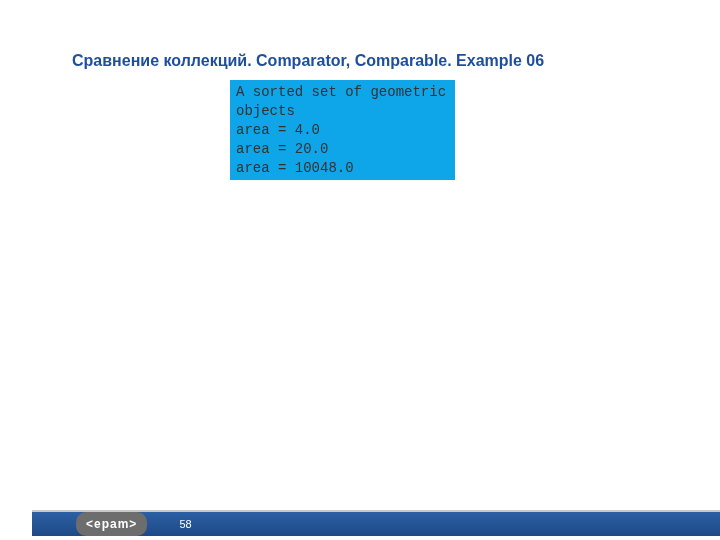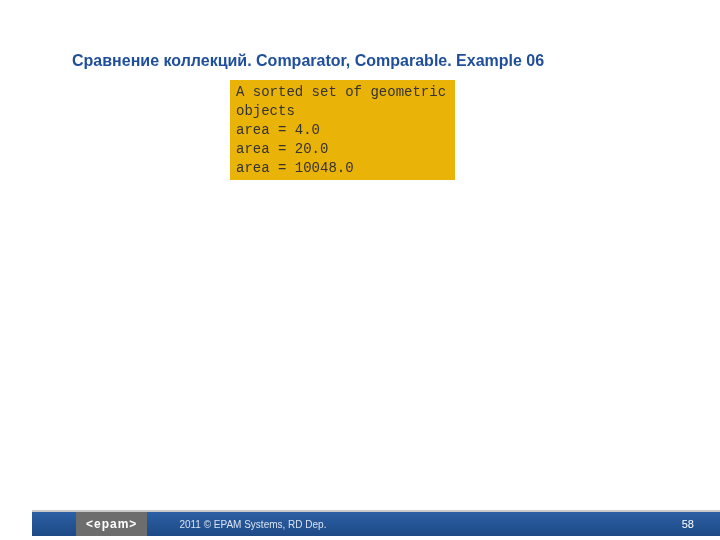--- a/index.html
+++ b/index.html
@@ -21,21 +21,21 @@
     font-weight: bold;
     font-size: 16px;
     padding: 28px 40px 0 40px;
   }
   .result-label {
     color: #333;
     font-size: 15px;
     padding: 42px 0 0 54px;
   }
   .code-box {
-    background: #eab308;
+    background: #0ea5e9;
     color: #333;
     font-family: "Courier New", monospace;
     font-size: 14px;
     line-height: 1.35;
     width: 225px;
     padding: 3px 6px 3px 6px;
     margin: 10px 0 0 206px;
     white-space: pre-wrap;
   }
   .footer-divider {
@@ -61,20 +61,21 @@
   .logo {
     background: #6d6d6d;
     color: #ffffff;
     font-weight: bold;
     font-family: Arial, sans-serif;
     font-size: 12px;
     letter-spacing: 1px;
     padding: 5px 10px;
     margin-left: 44px;
     margin-right: 24px;
+    border-radius: 10px;
   }
   .copyright {
     flex: 1;
     color: #d9e3f2;
   }
   .page-num {
     color: #ffffff;
     font-size: 11px;
     padding-right: 34px;
   }
@@ -89,17 +90,16 @@
 
   <pre class="code-box">A sorted set of geometric objects
 area = 4.0
 area = 20.0
 area = 10048.0</pre>
 
   <div class="footer-divider"></div>
 
   <div class="footer-bar">
     <div class="logo">&lt;epam&gt;</div>
-    <div class="copyright">2011 © EPAM Systems, RD Dep.</div>
     <div class="page-num">58</div>
   </div>
 
 </div>
 
 </body></html>

